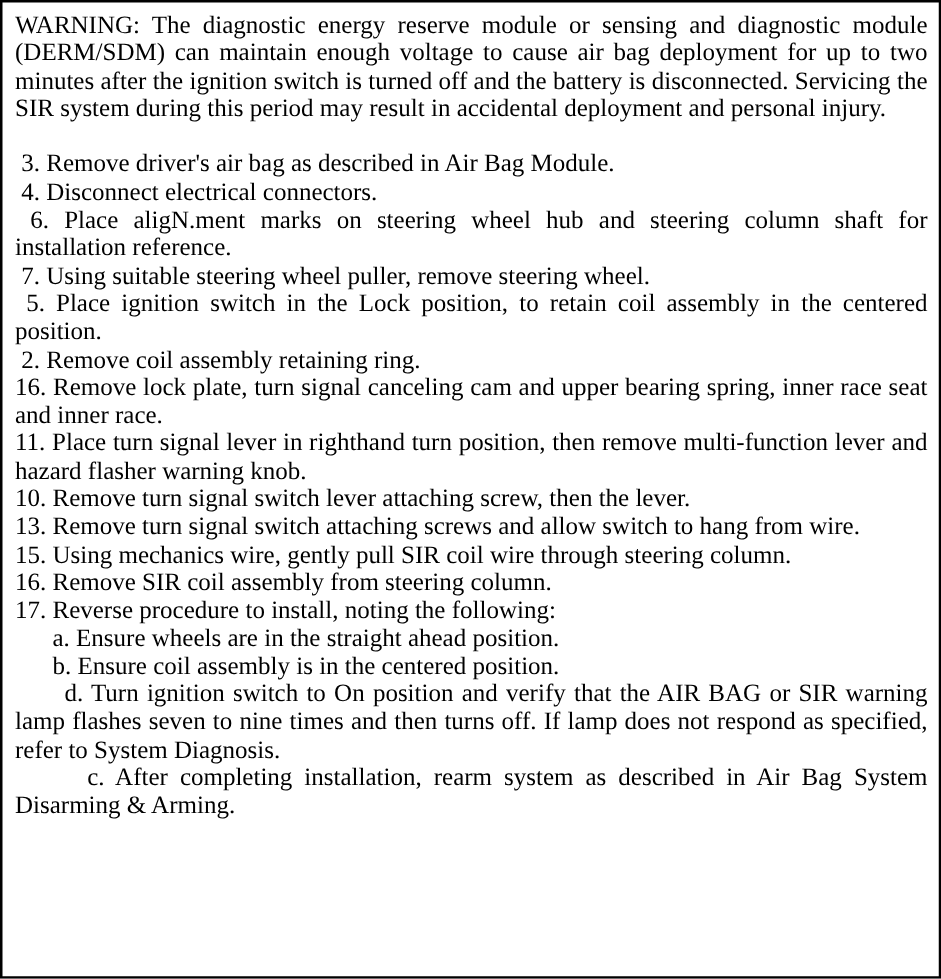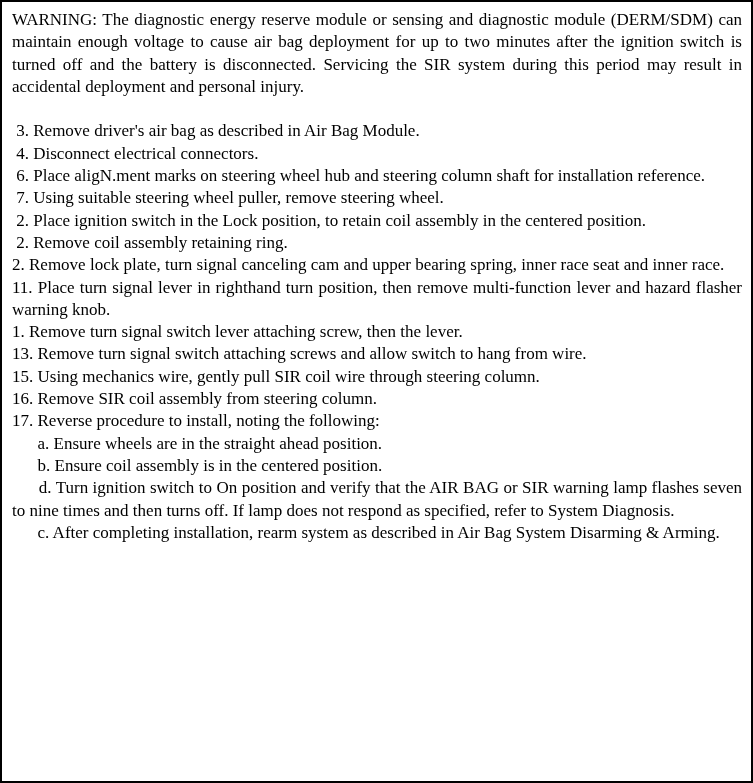--- a/index.html
+++ b/index.html
@@ -9,21 +9,21 @@
   }
   .page {
     width: 753px;
     height: 783px;
     box-sizing: border-box;
     border: 2px solid #000000;
     background: #ffffff;
     padding: 7px 9px 6px 10px;
     overflow: hidden;
     font-family: "Liberation Serif", "DejaVu Serif", serif;
-    font-size: 17px;
+    font-size: 20px;
     line-height: 22.3px;
     color: #000000;
   }
   .para {
     margin: 0;
     white-space: pre-wrap;
     text-align: justify;
   }
   .blank-line {
     height: 22.3px;
@@ -32,25 +32,25 @@
 </head>
 <body>
 
 <div class="page">
   <p class="para">WARNING: The diagnostic energy reserve module or sensing and diagnostic module (DERM/SDM) can maintain enough voltage to cause air bag deployment for up to two minutes after the ignition switch is turned off and the battery is disconnected. Servicing the SIR system during this period may result in accidental deployment and personal injury.</p>
   <div class="blank-line"></div>
   <p class="para"> 3. Remove driver's air bag as described in Air Bag Module.</p>
   <p class="para"> 4. Disconnect electrical connectors.</p>
   <p class="para"> 6. Place aligN.ment marks on steering wheel hub and steering column shaft for installation reference.</p>
   <p class="para"> 7. Using suitable steering wheel puller, remove steering wheel.</p>
-  <p class="para"> 2. Place ignition switch in the Lock position, to retain coil assembly in the centered position.</p>
+  <p class="para"> 5. Place ignition switch in the Lock position, to retain coil assembly in the centered position.</p>
   <p class="para"> 2. Remove coil assembly retaining ring.</p>
-  <p class="para">2. Remove lock plate, turn signal canceling cam and upper bearing spring, inner race seat and inner race.</p>
+  <p class="para">16. Remove lock plate, turn signal canceling cam and upper bearing spring, inner race seat and inner race.</p>
   <p class="para">11. Place turn signal lever in righthand turn position, then remove multi-function lever and hazard flasher warning knob.</p>
-  <p class="para">1. Remove turn signal switch lever attaching screw, then the lever.</p>
+  <p class="para">10. Remove turn signal switch lever attaching screw, then the lever.</p>
   <p class="para">13. Remove turn signal switch attaching screws and allow switch to hang from wire.</p>
   <p class="para">15. Using mechanics wire, gently pull SIR coil wire through steering column.</p>
   <p class="para">16. Remove SIR coil assembly from steering column.</p>
   <p class="para">17. Reverse procedure to install, noting the following:</p>
   <p class="para">      a. Ensure wheels are in the straight ahead position.</p>
   <p class="para">      b. Ensure coil assembly is in the centered position.</p>
   <p class="para">      d. Turn ignition switch to On position and verify that the AIR BAG or SIR warning lamp flashes seven to nine times and then turns off. If lamp does not respond as specified, refer to System Diagnosis.</p>
   <p class="para">      c. After completing installation, rearm system as described in Air Bag System Disarming &amp; Arming.</p>
 </div>
 

